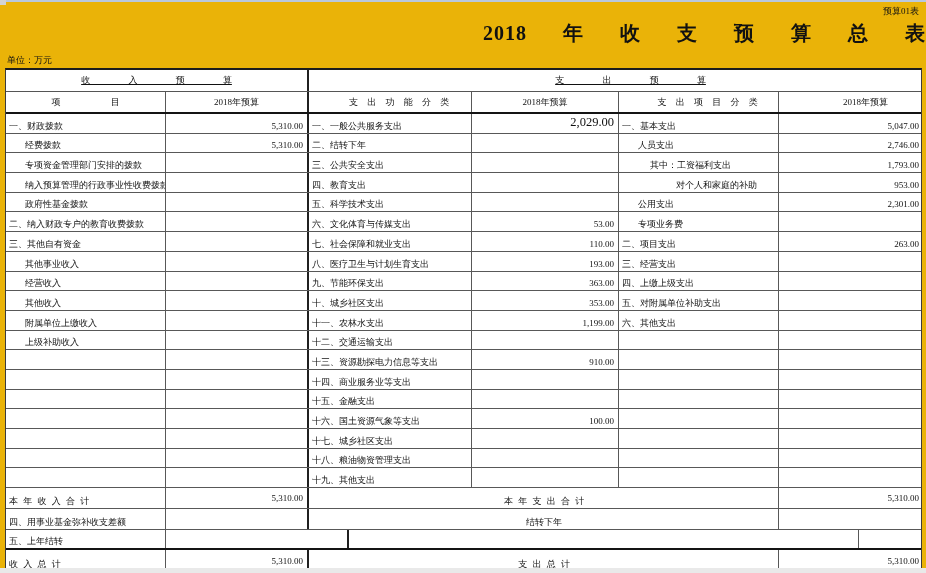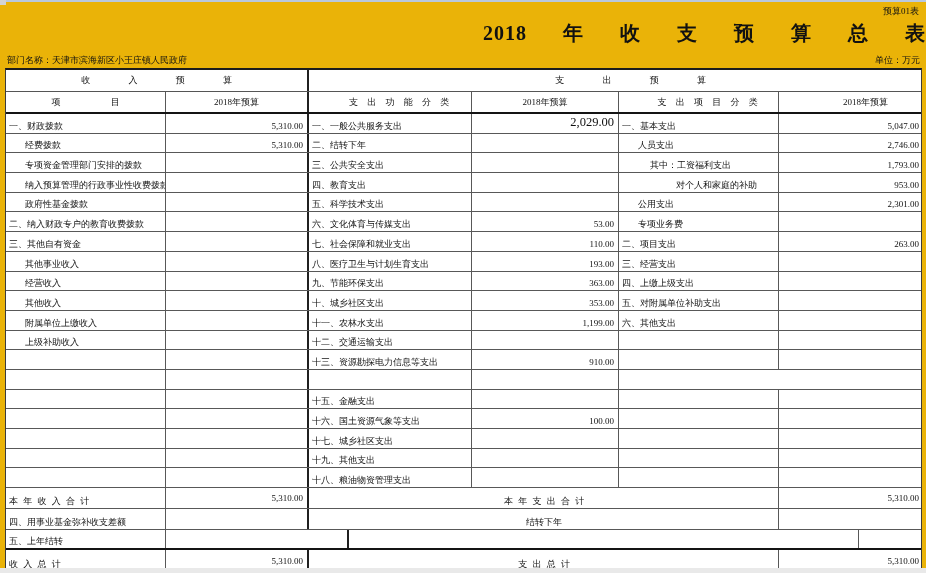--- a/index.html
+++ b/index.html
@@ -38,34 +38,33 @@
   .lab { align-items: flex-end; font-size: 9px; line-height: 11px; padding: 0 2px 1px 3px; white-space: nowrap; }
   .val { align-items: flex-end; justify-content: flex-end; font-size: 9px; padding: 0 4px 2px 2px; white-space: nowrap; }
   .val.big { font-size: 12.5px; align-items: center; padding-bottom: 1px; }
   .fv { align-items: center; justify-content: flex-end; font-size: 9px; padding: 0 4px 0 2px; white-space: nowrap; }
   .ctr { justify-content: center; }
   .ind0 { padding-left: 3px; }
   .ind1 { padding-left: 19px; }
   .ind2 { padding-left: 31px; }
   .ind3 { padding-left: 57px; }
   .ws-xl { word-spacing: 48px; }
-  .ws-l  { word-spacing: 36px; }
+  .ws-l  { word-spacing: 36px; text-decoration: underline; }
   .ws-s  { word-spacing: 7px; margin-left: 18px; }
   .spx   { word-spacing: 3px; }
 </style>
 </head>
 <body>
 
 <div class="page">
   <div class="topline"></div>
   <div class="corner"></div>
   <div class="sheet-label">预算01表</div>
   <div class="title">2018 年 收 支 预 算 总 表</div>
   <div class="meta">
-    <span>部门名称：天津市滨海新区小王庄镇人民政府</span>
     <span>单位：万元</span>
   </div>
 
   <div class="btable">
     <div class="hrow1">
       <div class="c hc ws-l sec">收 入 预 算</div>
       <div class="c hc ws-l">支 出 预 算</div>
     </div>
     <div class="hrow2">
       <div class="c hc ws-xl">项 目</div>
@@ -176,20 +175,21 @@
           <div class="c lab ind0"></div>
           <div class="c val sec"></div>
           <div class="c lab ind0">十三、资源勘探电力信息等支出</div>
           <div class="c val">910.00</div>
           <div class="c lab ind0"></div>
           <div class="c val"></div>
         </div>
         <div class="trow">
           <div class="c lab ind0"></div>
           <div class="c val sec"></div>
+          <div class="c lab ind0">十四、商业服务业等支出</div>
           <div class="c val"></div>
           <div class="c lab ind0"></div>
           <div class="c val"></div>
         </div>
         <div class="trow">
           <div class="c lab ind0"></div>
           <div class="c val sec"></div>
           <div class="c lab ind0">十五、金融支出</div>
           <div class="c val"></div>
           <div class="c lab ind0"></div>
@@ -207,29 +207,29 @@
           <div class="c lab ind0"></div>
           <div class="c val sec"></div>
           <div class="c lab ind0">十七、城乡社区支出</div>
           <div class="c val"></div>
           <div class="c lab ind0"></div>
           <div class="c val"></div>
         </div>
         <div class="trow">
           <div class="c lab ind0"></div>
           <div class="c val sec"></div>
+          <div class="c lab ind0">十八、粮油物资管理支出</div>
+          <div class="c val"></div>
+          <div class="c lab ind0"></div>
+          <div class="c val"></div>
+        </div>
+        <div class="trow">
+          <div class="c lab ind0"></div>
+          <div class="c val sec"></div>
           <div class="c lab ind0">十九、其他支出</div>
-          <div class="c val"></div>
-          <div class="c lab ind0"></div>
-          <div class="c val"></div>
-        </div>
-        <div class="trow">
-          <div class="c lab ind0"></div>
-          <div class="c val sec"></div>
-          <div class="c lab ind0">十八、粮油物资管理支出</div>
           <div class="c val"></div>
           <div class="c lab ind0"></div>
           <div class="c val"></div>
         </div>
         <div class="frow">
           <div class="c lab ind0 spx">本 年 收 入 合 计</div>
           <div class="c fv sec">5,310.00</div>
           <div class="c lab ctr spx">本 年 支 出 合 计</div>
           <div class="c fv">5,310.00</div>
         </div>

